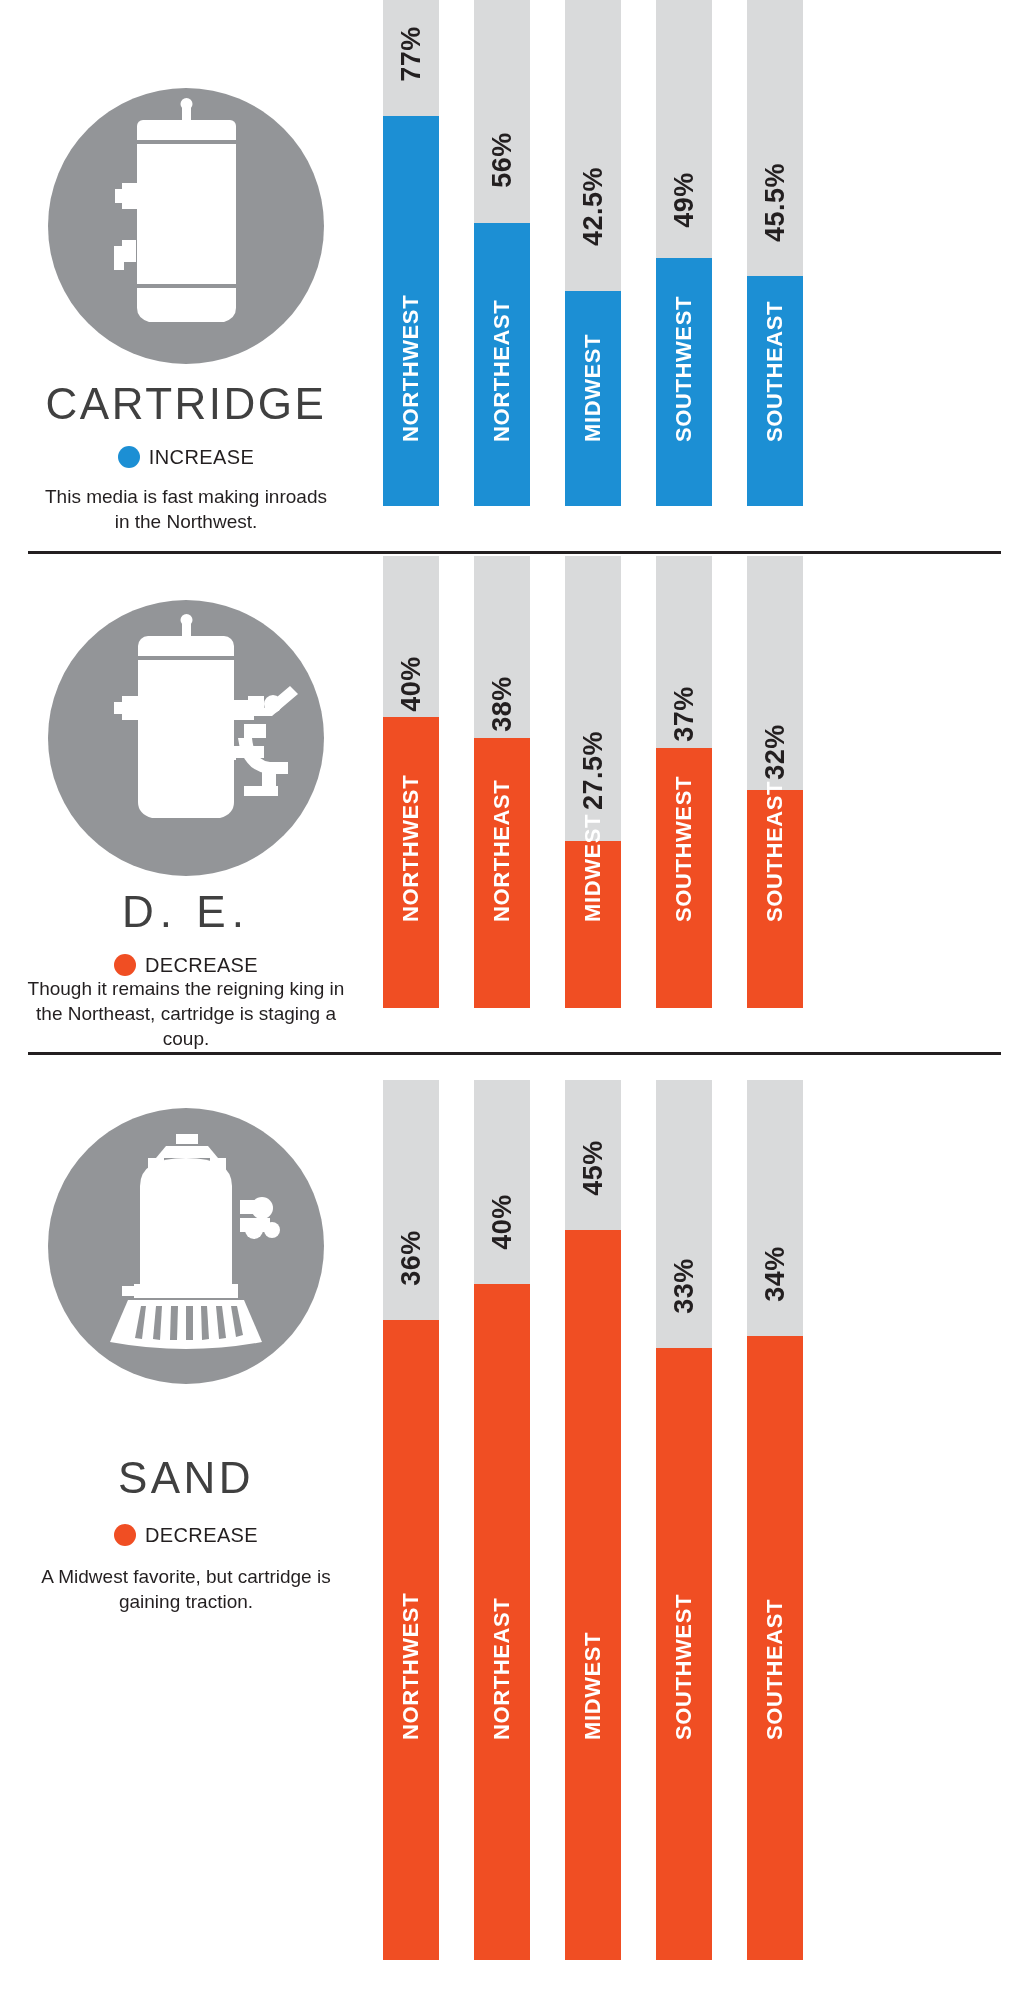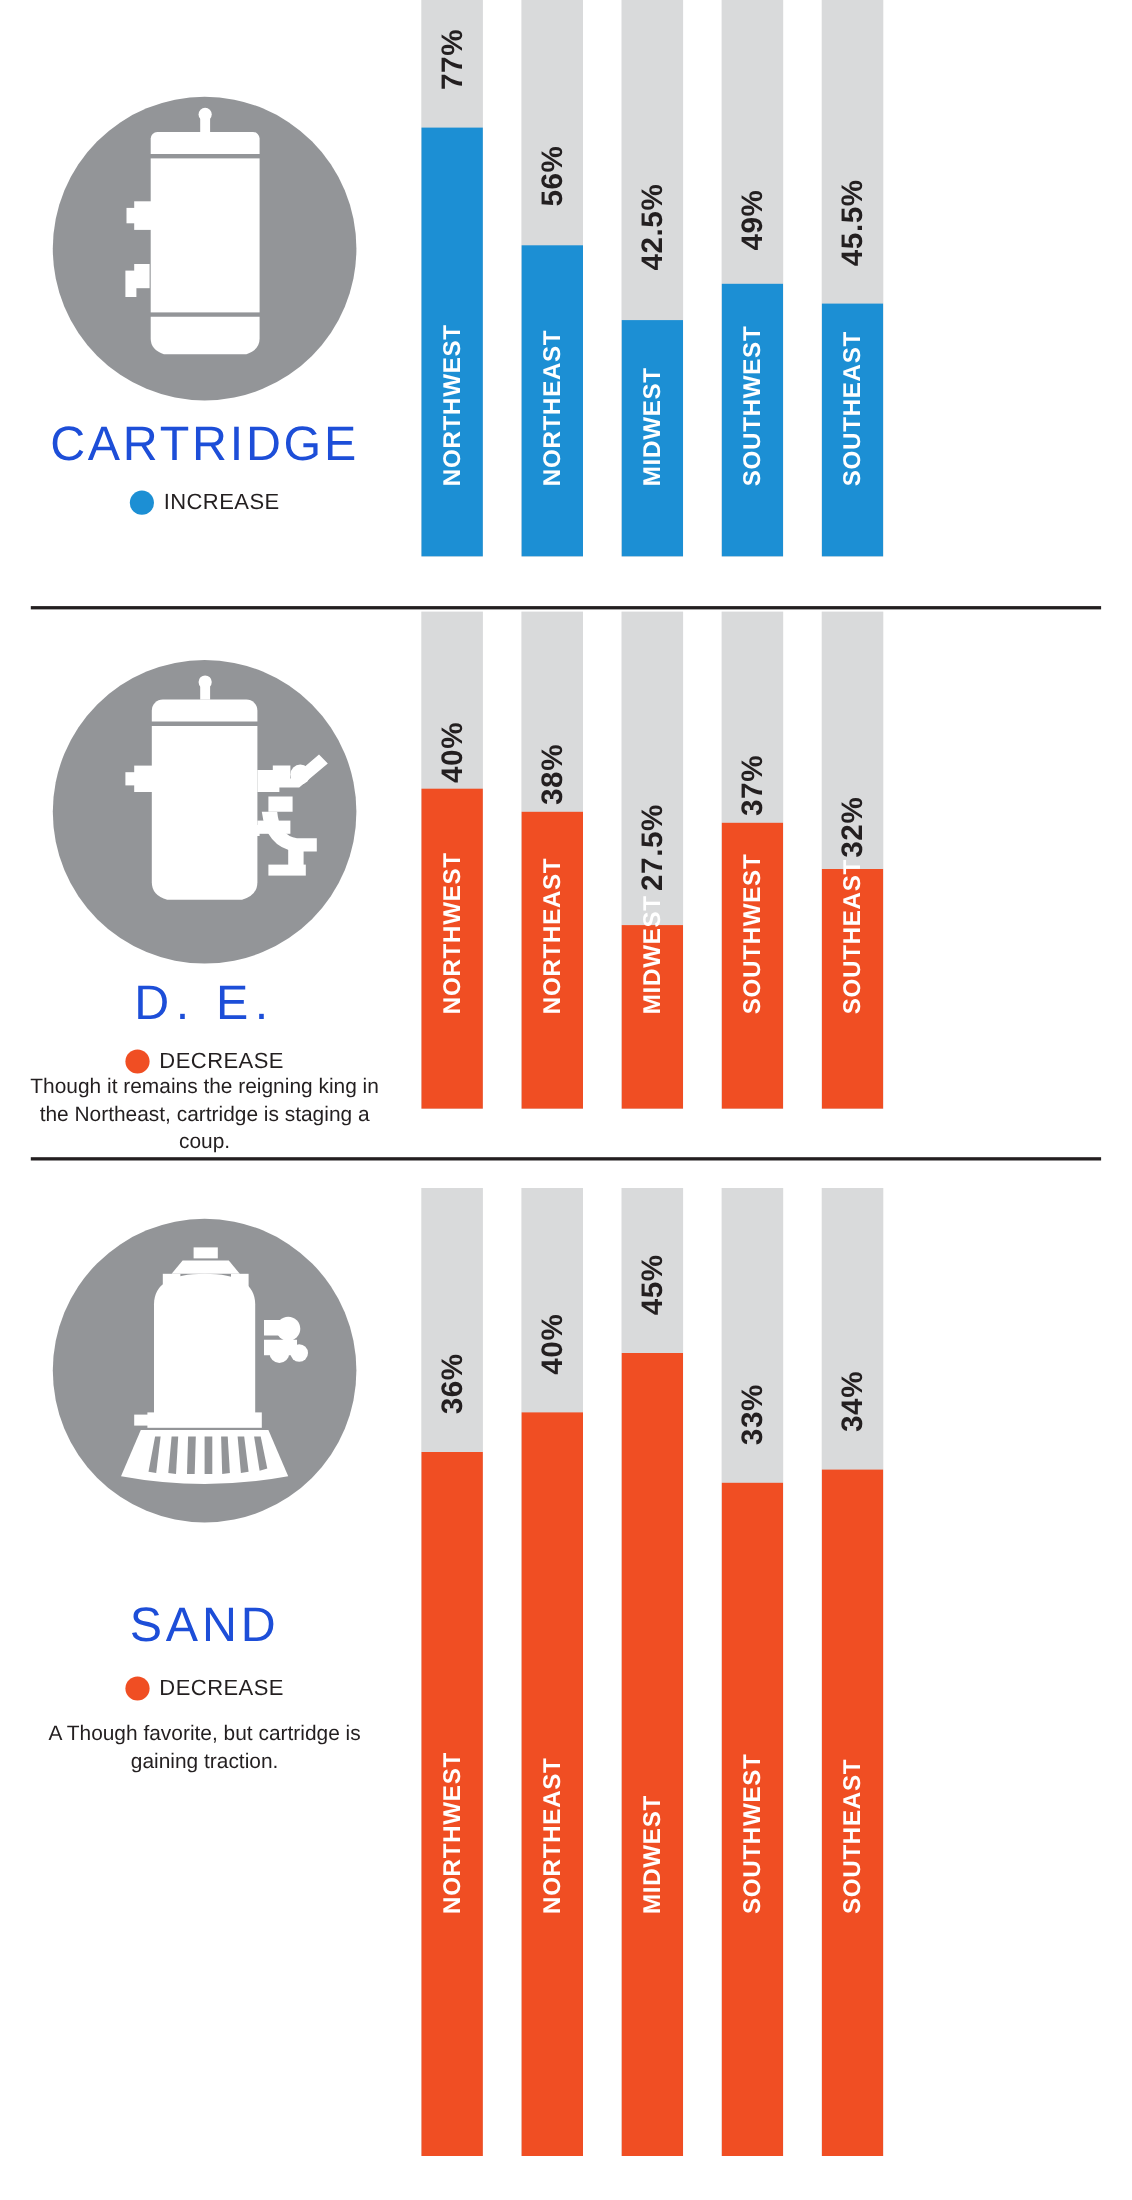--- a/index.html
+++ b/index.html
@@ -56,21 +56,21 @@
   .icon-circle {
     position: relative;
     border-radius: 50%;
     background: #939598;
     display: block;
   }
 
   .media-title {
     font-family: "Liberation Sans", sans-serif;
     font-weight: 300;
-    color: #1d4ed8;
+    color: #404040;
     text-align: right;
     line-height: 1;
     white-space: nowrap;
   }
   .title-cartridge { font-size: 44px; letter-spacing: 2.5px; }
   .title-de        { font-size: 44px; letter-spacing: 6px; }
   .title-sand      { font-size: 44px; letter-spacing: 3.5px; }
 
   .legend {
     display: flex;
@@ -180,20 +180,21 @@
         </svg>
       </div>
 
       <div class="media-title title-cartridge" style="margin-top:18px;">CARTRIDGE</div>
 
       <div class="legend" style="margin-top:20px;">
         <span class="legend-dot" style="background:#1c8fd4;"></span>
         <span class="legend-label">INCREASE</span>
       </div>
 
+      <div class="desc" style="margin-top:16px;width:300px;">This media is fast making inroads in the Northwest.</div>
     </div>
 
     <div class="chart">
 
       <div class="bar-slot">
         <div class="bar-track" style="height:506px;">
           <div class="bar-fill" style="height:389.6px;background:#1c8fd4;"></div>
           <div class="bar-region" style="top:386px;">NORTHWEST</div>
         </div>
         <div class="bar-value" style="top:26px;">77%</div>
@@ -349,21 +350,21 @@
         </svg>
       </div>
 
       <div class="media-title title-sand" style="margin-top:72px;">SAND</div>
 
       <div class="legend" style="margin-top:24px;">
         <span class="legend-dot" style="background:#f04e23;"></span>
         <span class="legend-label">DECREASE</span>
       </div>
 
-      <div class="desc" style="margin-top:18px;width:300px;">A Though favorite, but cartridge is gaining traction.</div>
+      <div class="desc" style="margin-top:18px;width:300px;">A Midwest favorite, but cartridge is gaining traction.</div>
     </div>
 
     <div class="chart" style="padding-top:24px;">
 
       <div class="bar-slot">
         <div class="bar-track" style="height:880px;">
           <div class="bar-fill" style="height:640px;background:#f04e23;"></div>
           <div class="bar-region" style="top:604px;">NORTHWEST</div>
         </div>
         <div class="bar-value" style="top:150px;">36%</div>

